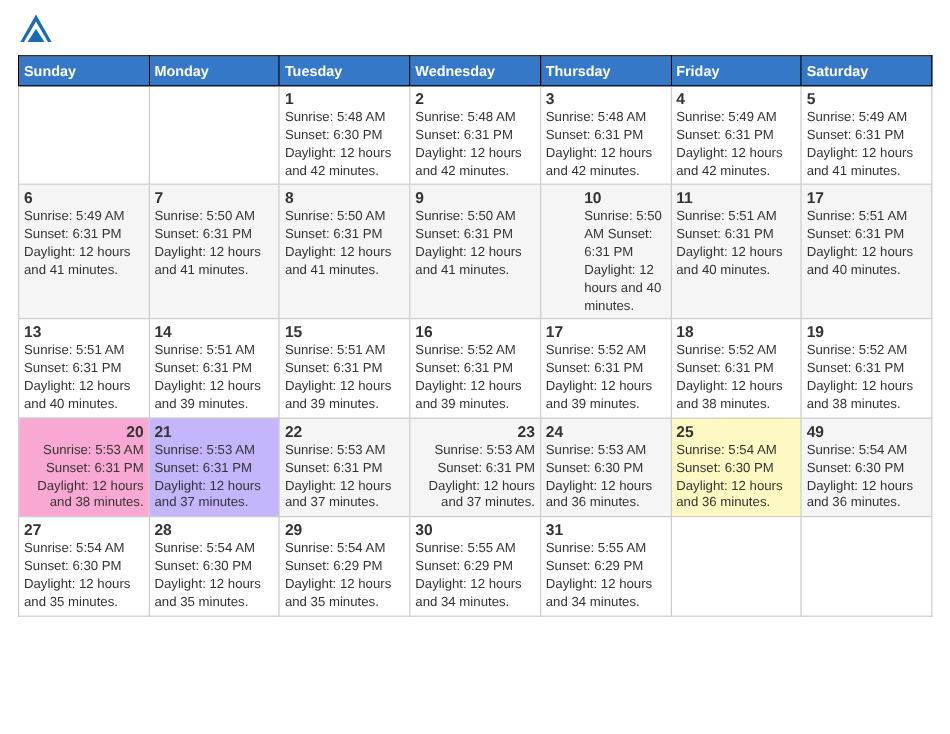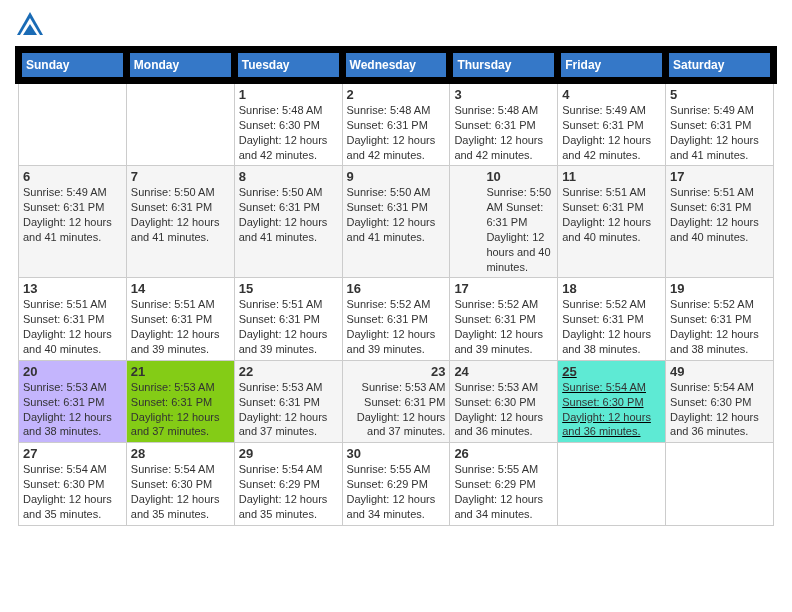--- a/index.html
+++ b/index.html
@@ -41,21 +41,21 @@
       border-collapse: collapse;
       border: 1px solid #ccc;
     }
     .calendar th {
       background: #3578c8;
       color: #fff;
       font-size: 12px;
       font-weight: bold;
       padding: 5px 4px;
       text-align: left;
-      border: 7px solid #000000;
+      border: 1px solid #000000;
     }
     .calendar td {
       vertical-align: top;
       border: 1px solid #ccc;
       padding: 3px 4px;
       width: calc(100% / 7);
       height: 82px;
       background: #fff;
     }
     .calendar tr:nth-child(even) td {
@@ -238,27 +238,27 @@
 Daylight: 12 hours and 38 minutes.</div>
           </td>
           <td>
             <span class="day-number">19</span>
             <div class="day-info">Sunrise: 5:52 AM
 Sunset: 6:31 PM
 Daylight: 12 hours and 38 minutes.</div>
           </td>
         </tr>
         <tr>
-          <td style="background: #c4b5fd;">
+          <td style="background: #f9a8d4; text-align: right;">
             <span class="day-number">20</span>
             <div class="day-info">Sunrise: 5:53 AM
 Sunset: 6:31 PM
 Daylight: 12 hours and 38 minutes.</div>
           </td>
-          <td style="background: #84cc16; margin-top: 35px;">
+          <td style="background: #c4b5fd; margin-top: 35px;">
             <span class="day-number">21</span>
             <div class="day-info">Sunrise: 5:53 AM
 Sunset: 6:31 PM
 Daylight: 12 hours and 37 minutes.</div>
           </td>
           <td style="background: rgb(245, 245, 245); margin-top: 33px;">
             <span class="day-number">22</span>
             <div class="day-info">Sunrise: 5:53 AM
 Sunset: 6:31 PM
 Daylight: 12 hours and 37 minutes.</div>
@@ -268,21 +268,21 @@
             <div class="day-info">Sunrise: 5:53 AM
 Sunset: 6:31 PM
 Daylight: 12 hours and 37 minutes.</div>
           </td>
           <td style="background: rgb(245, 245, 245);">
             <span class="day-number">24</span>
             <div class="day-info">Sunrise: 5:53 AM
 Sunset: 6:30 PM
 Daylight: 12 hours and 36 minutes.</div>
           </td>
-          <td style="background: #5eead4; text-decoration: underline;">
+          <td style="background: #fef9c3;">
             <span class="day-number">25</span>
             <div class="day-info">Sunrise: 5:54 AM
 Sunset: 6:30 PM
 Daylight: 12 hours and 36 minutes.</div>
           </td>
           <td style="background: rgb(245, 245, 245);">
             <span class="day-number">49</span>
             <div class="day-info">Sunrise: 5:54 AM
 Sunset: 6:30 PM
 Daylight: 12 hours and 36 minutes.</div>
@@ -307,21 +307,21 @@
 Sunset: 6:29 PM
 Daylight: 12 hours and 35 minutes.</div>
           </td>
           <td>
             <span class="day-number">30</span>
             <div class="day-info">Sunrise: 5:55 AM
 Sunset: 6:29 PM
 Daylight: 12 hours and 34 minutes.</div>
           </td>
           <td>
-            <span class="day-number">26</span>
+            <span class="day-number">31</span>
             <div class="day-info">Sunrise: 5:55 AM
 Sunset: 6:29 PM
 Daylight: 12 hours and 34 minutes.</div>
           </td>
           <td class="empty-cell"></td>
           <td class="empty-cell"></td>
         </tr>
       </tbody>
   </table>
 </div>

